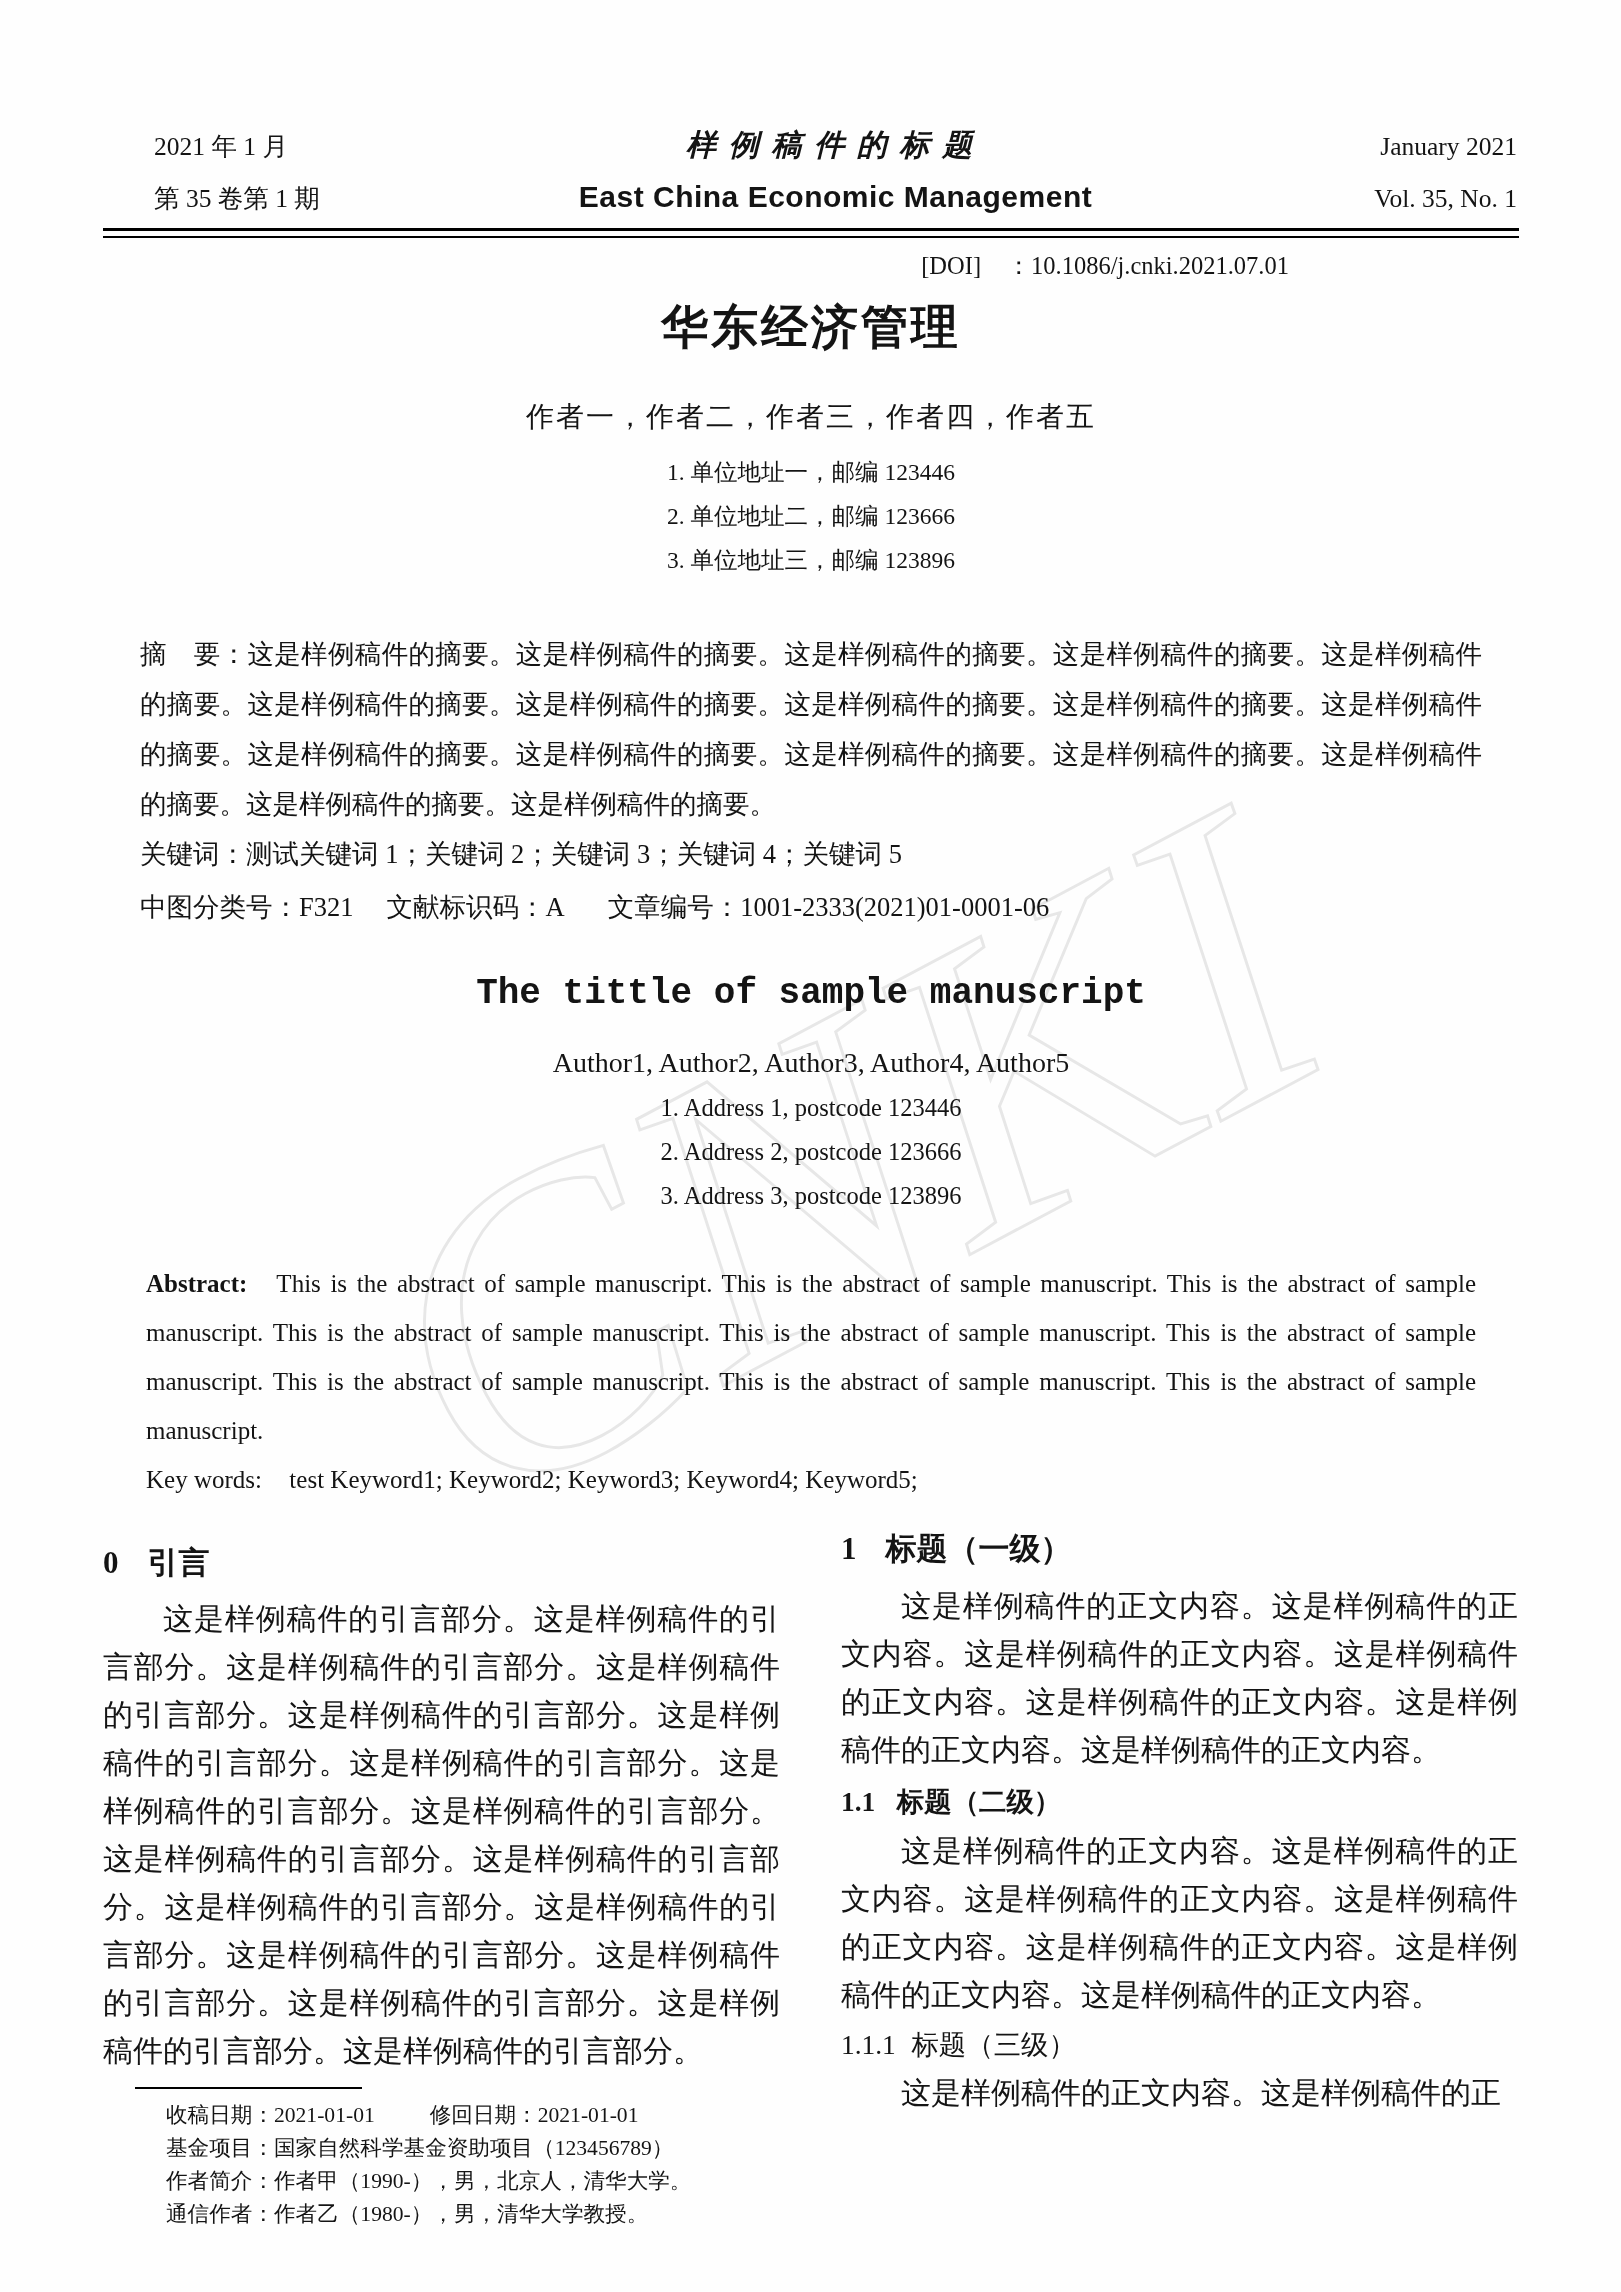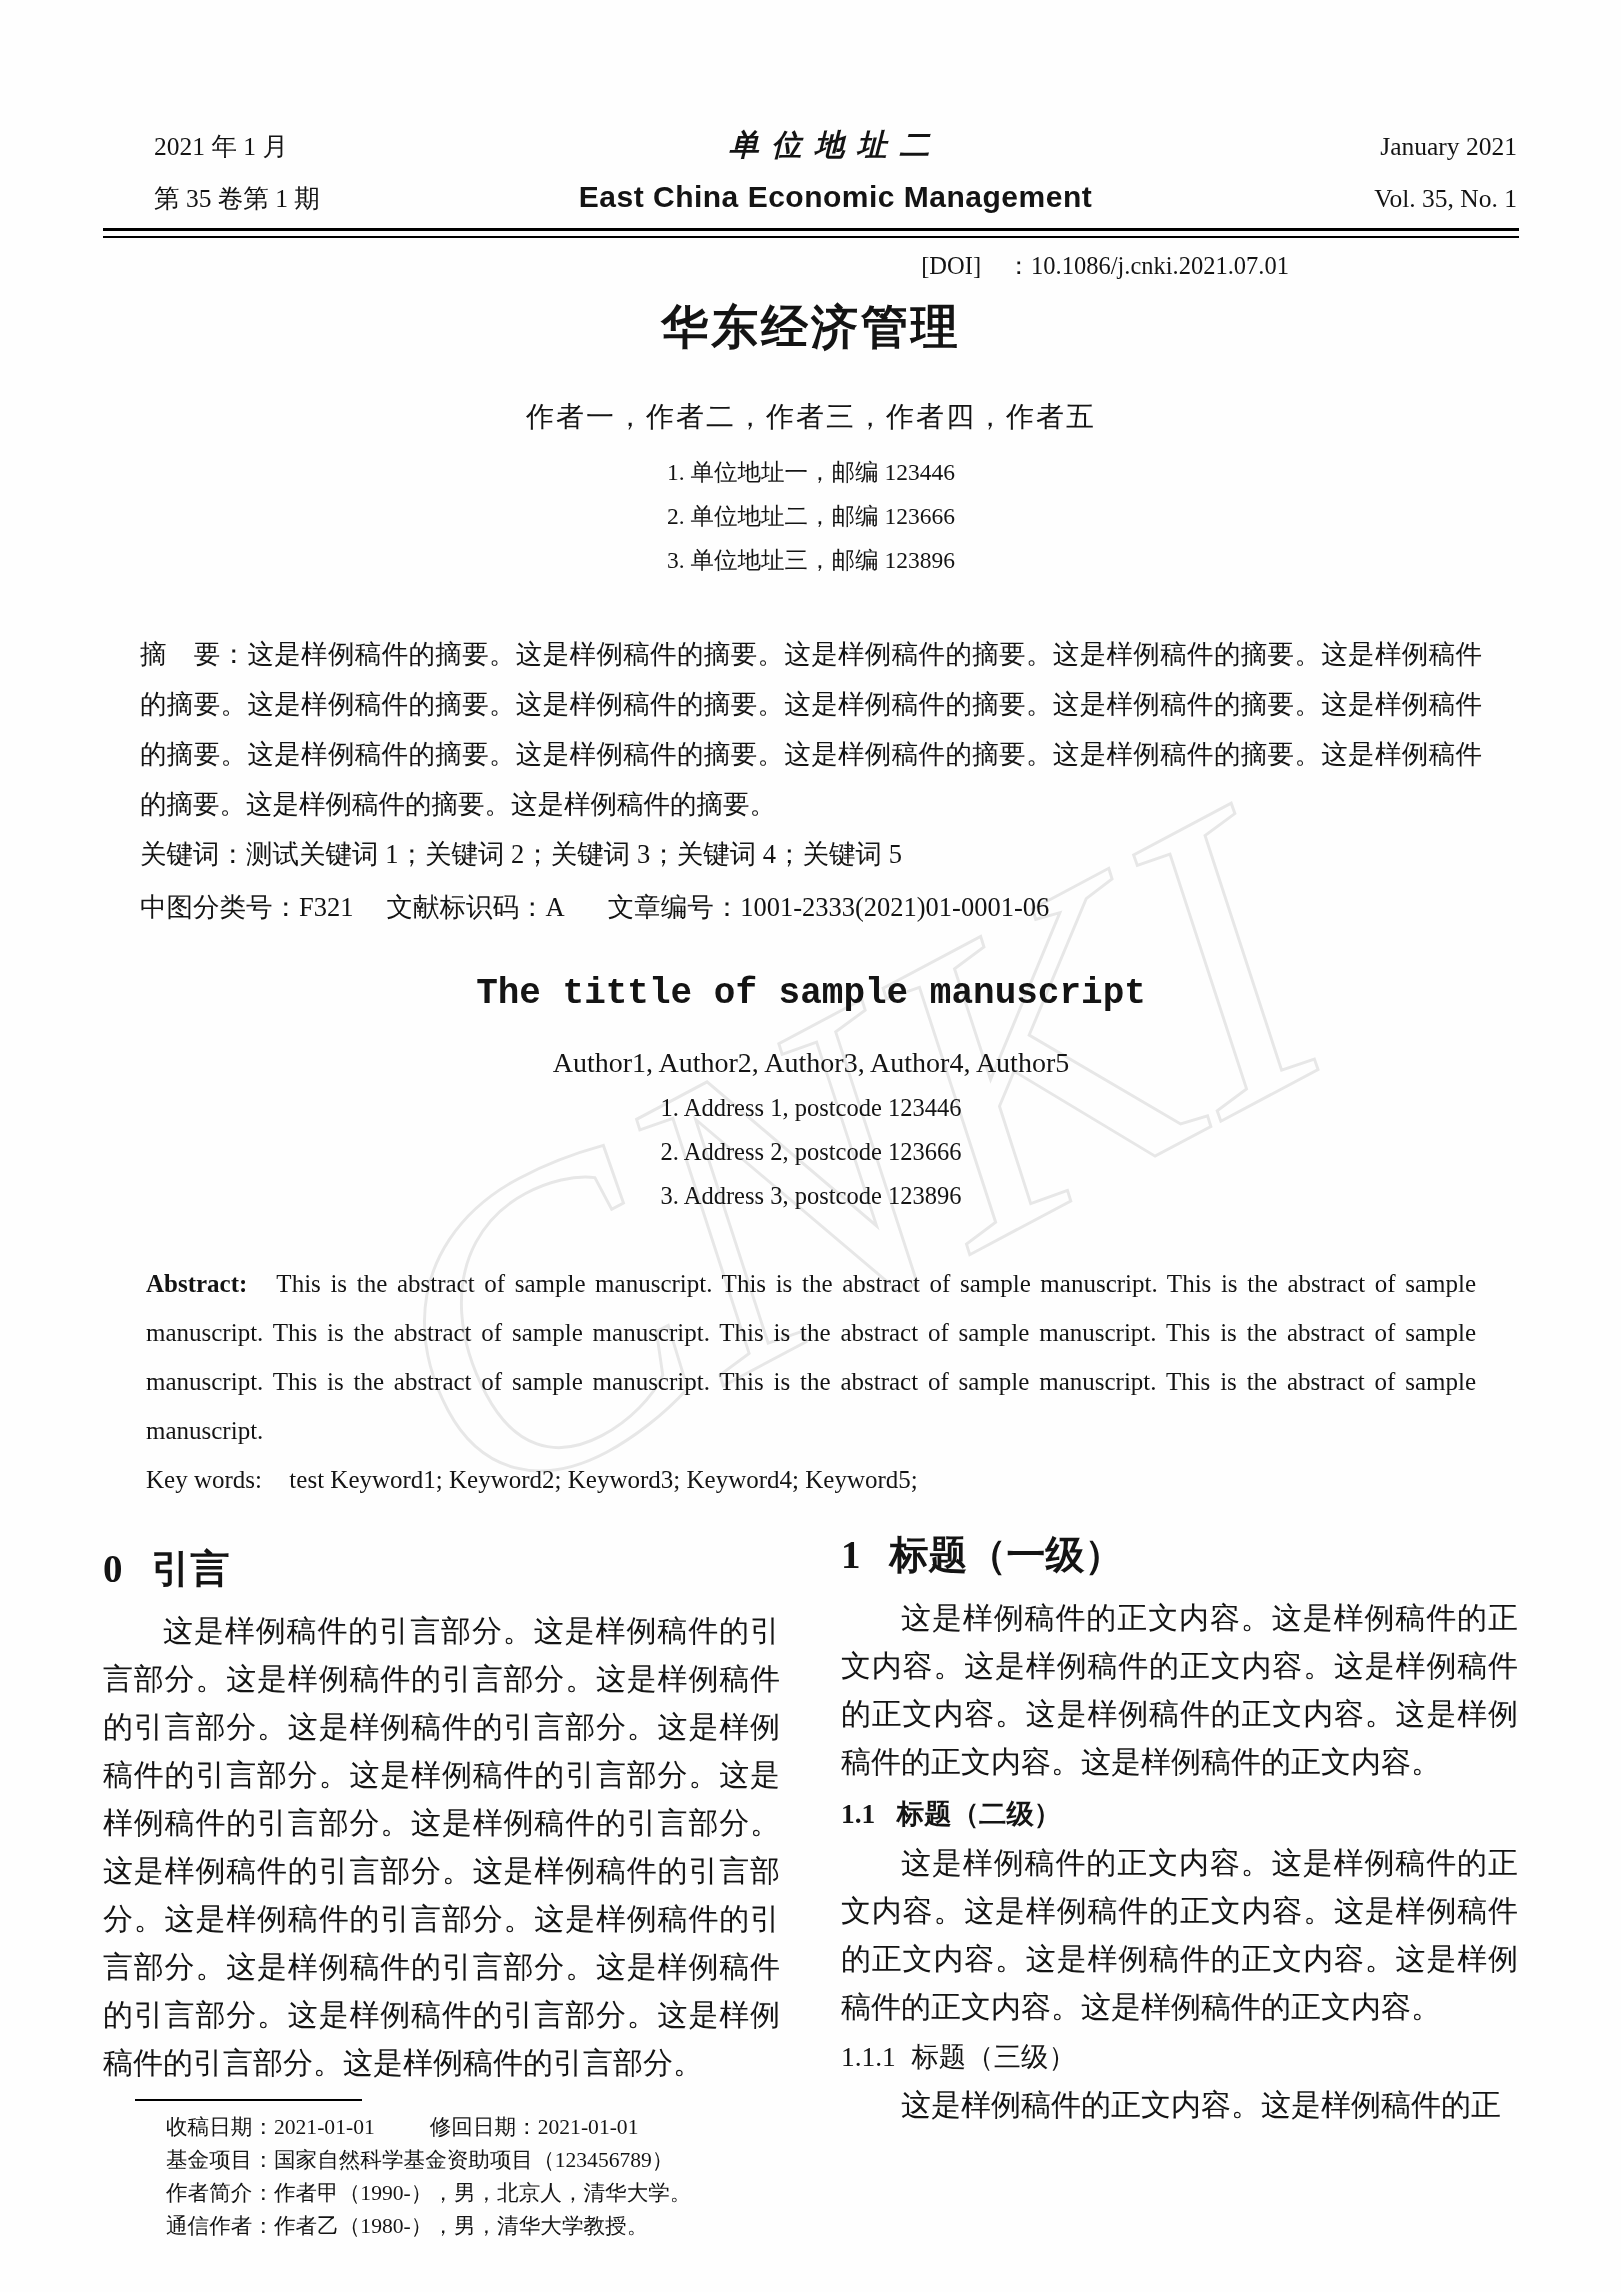--- a/index.html
+++ b/index.html
@@ -45,21 +45,21 @@
   .authors-en{margin-top:33px;text-align:center;font-size:28px;}
   .affils-en{margin-top:7.8px;}
   .affil-en{line-height:44px;text-align:center;font-size:24.5px;}
   .abs-en{margin:41px 43px 0 43px;font-size:25px;line-height:49px;text-align:justify;}
   .abs-en .lab-en{font-weight:bold;margin-right:29px;}
   .kw-en{margin:0 43px;font-size:25px;line-height:49px;}
   .kw-en .lab-en{font-weight:normal;margin-right:27.4px;}
   
   .columns{display:flex;gap:61px;margin-top:21.6px;}
   .col{width:677px;box-sizing:border-box;}
-  .h1{margin:15.7px 0 11.8px 0;font-size:39px;font-weight:bold;font-family:"DejaVu Sans", sans-serif;}
+  .h1{margin:15.7px 0 11.8px 0;font-size:31px;font-weight:bold;font-family:"DejaVu Sans", sans-serif;}
   .h1 .num{margin-right:29px;font-family:"Liberation Serif", serif;}
   .h2{margin:9.8px 0 7.8px 0;font-size:27.4px;font-weight:bold;font-family:"DejaVu Sans", sans-serif;}
   .h2 .num{margin-right:21.6px;font-family:"Liberation Serif", serif;}
   .h3{margin:7.8px 0 5.9px 0;font-size:27.4px;font-weight:normal;}
   .h3 .num{margin-right:15.7px;}
   .para{font-size:30px;line-height:48px;text-align:justify;text-indent:2em;margin:0;}
   .col-r .h1{margin-top:2px;}
   
   .footnote{margin-top:11.8px;}
   .fn-rule{width:227px;border-top:2.9px solid #000;margin-left:32px;}
@@ -72,21 +72,21 @@
 <div class="page">
 
   <svg class="watermark" viewBox="0 0 1150 1050" aria-hidden="true">
     <text x="575" y="600" text-anchor="middle" font-size="430" font-style="italic" font-family="serif" fill="none" stroke="#e7e7e7" stroke-width="3" transform="rotate(-28 575 525)">CNKI</text>
   </svg>
 
   <div class="content">
 
     <div class="hdr">
       <span class="l">2021 年 1 月</span>
-      <span class="j-cn">单位地址二</span>
+      <span class="j-cn">样例稿件的标题</span>
       <span class="r">January 2021</span>
     </div>
     <div class="hdr">
       <span class="l">第 35 卷第 1 期</span>
       <span class="j-en">East China Economic Management</span>
       <span class="r">Vol. 35, No. 1</span>
     </div>
 
     <div class="rule-double"></div>
 

